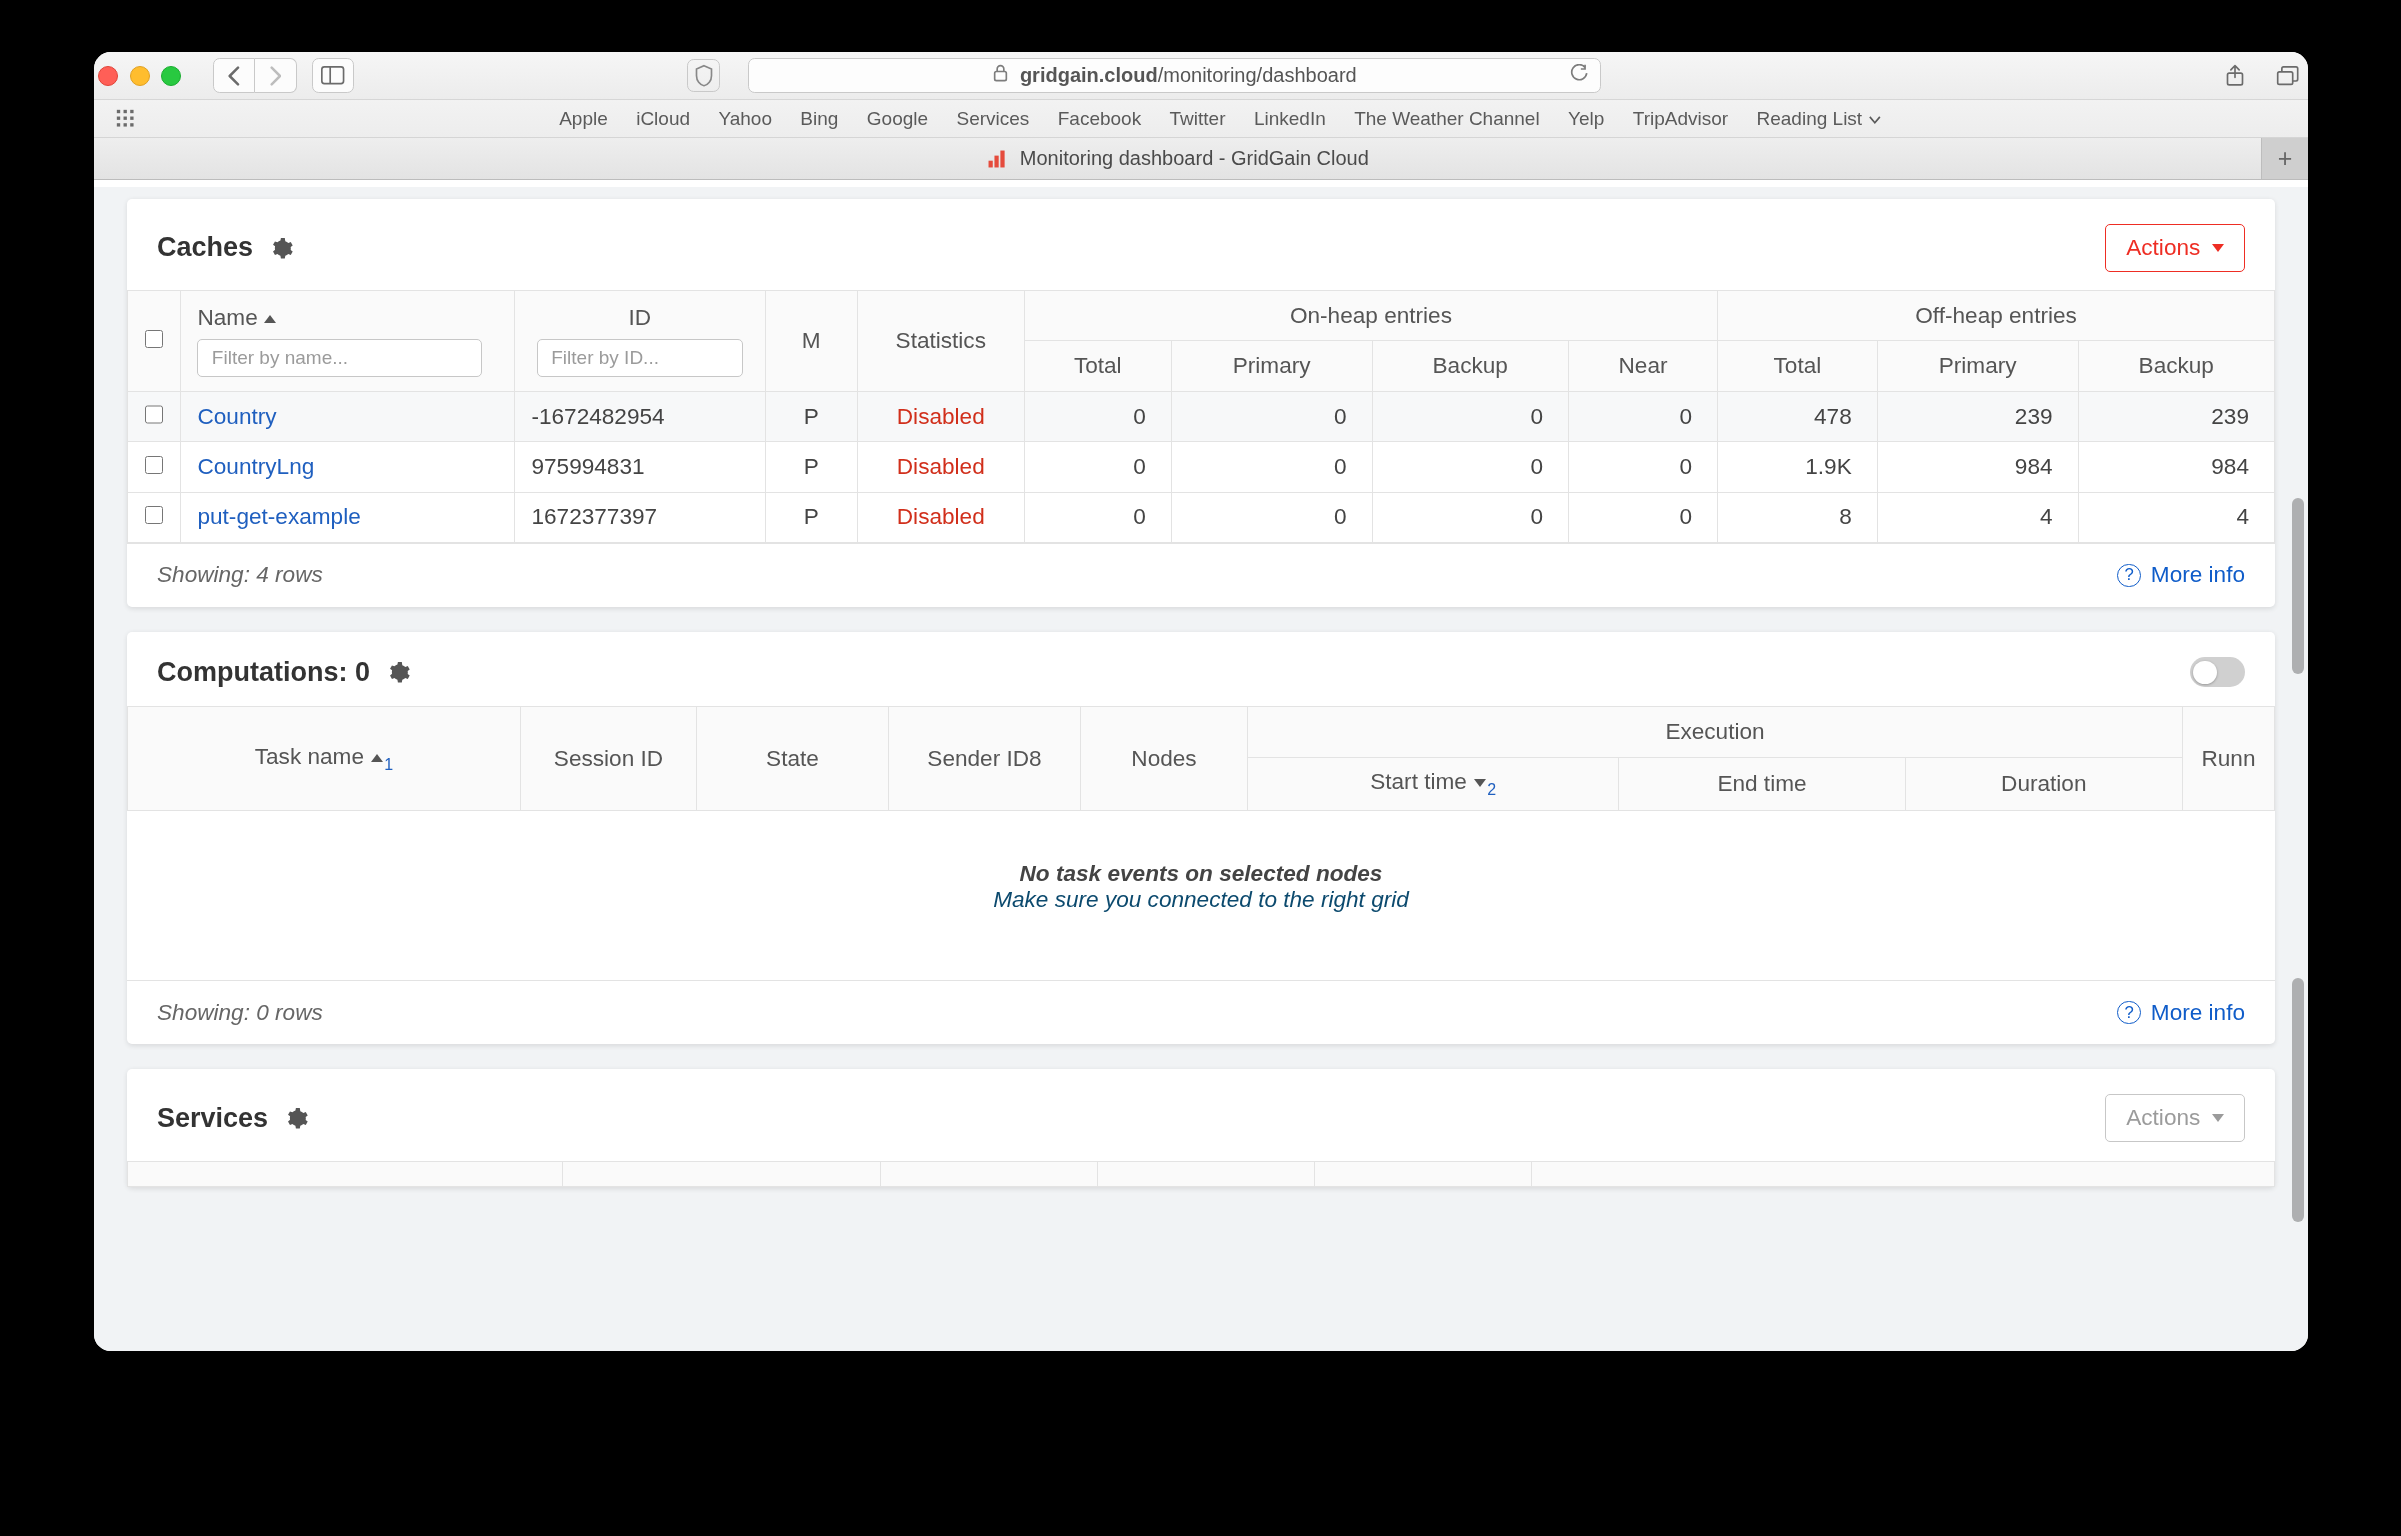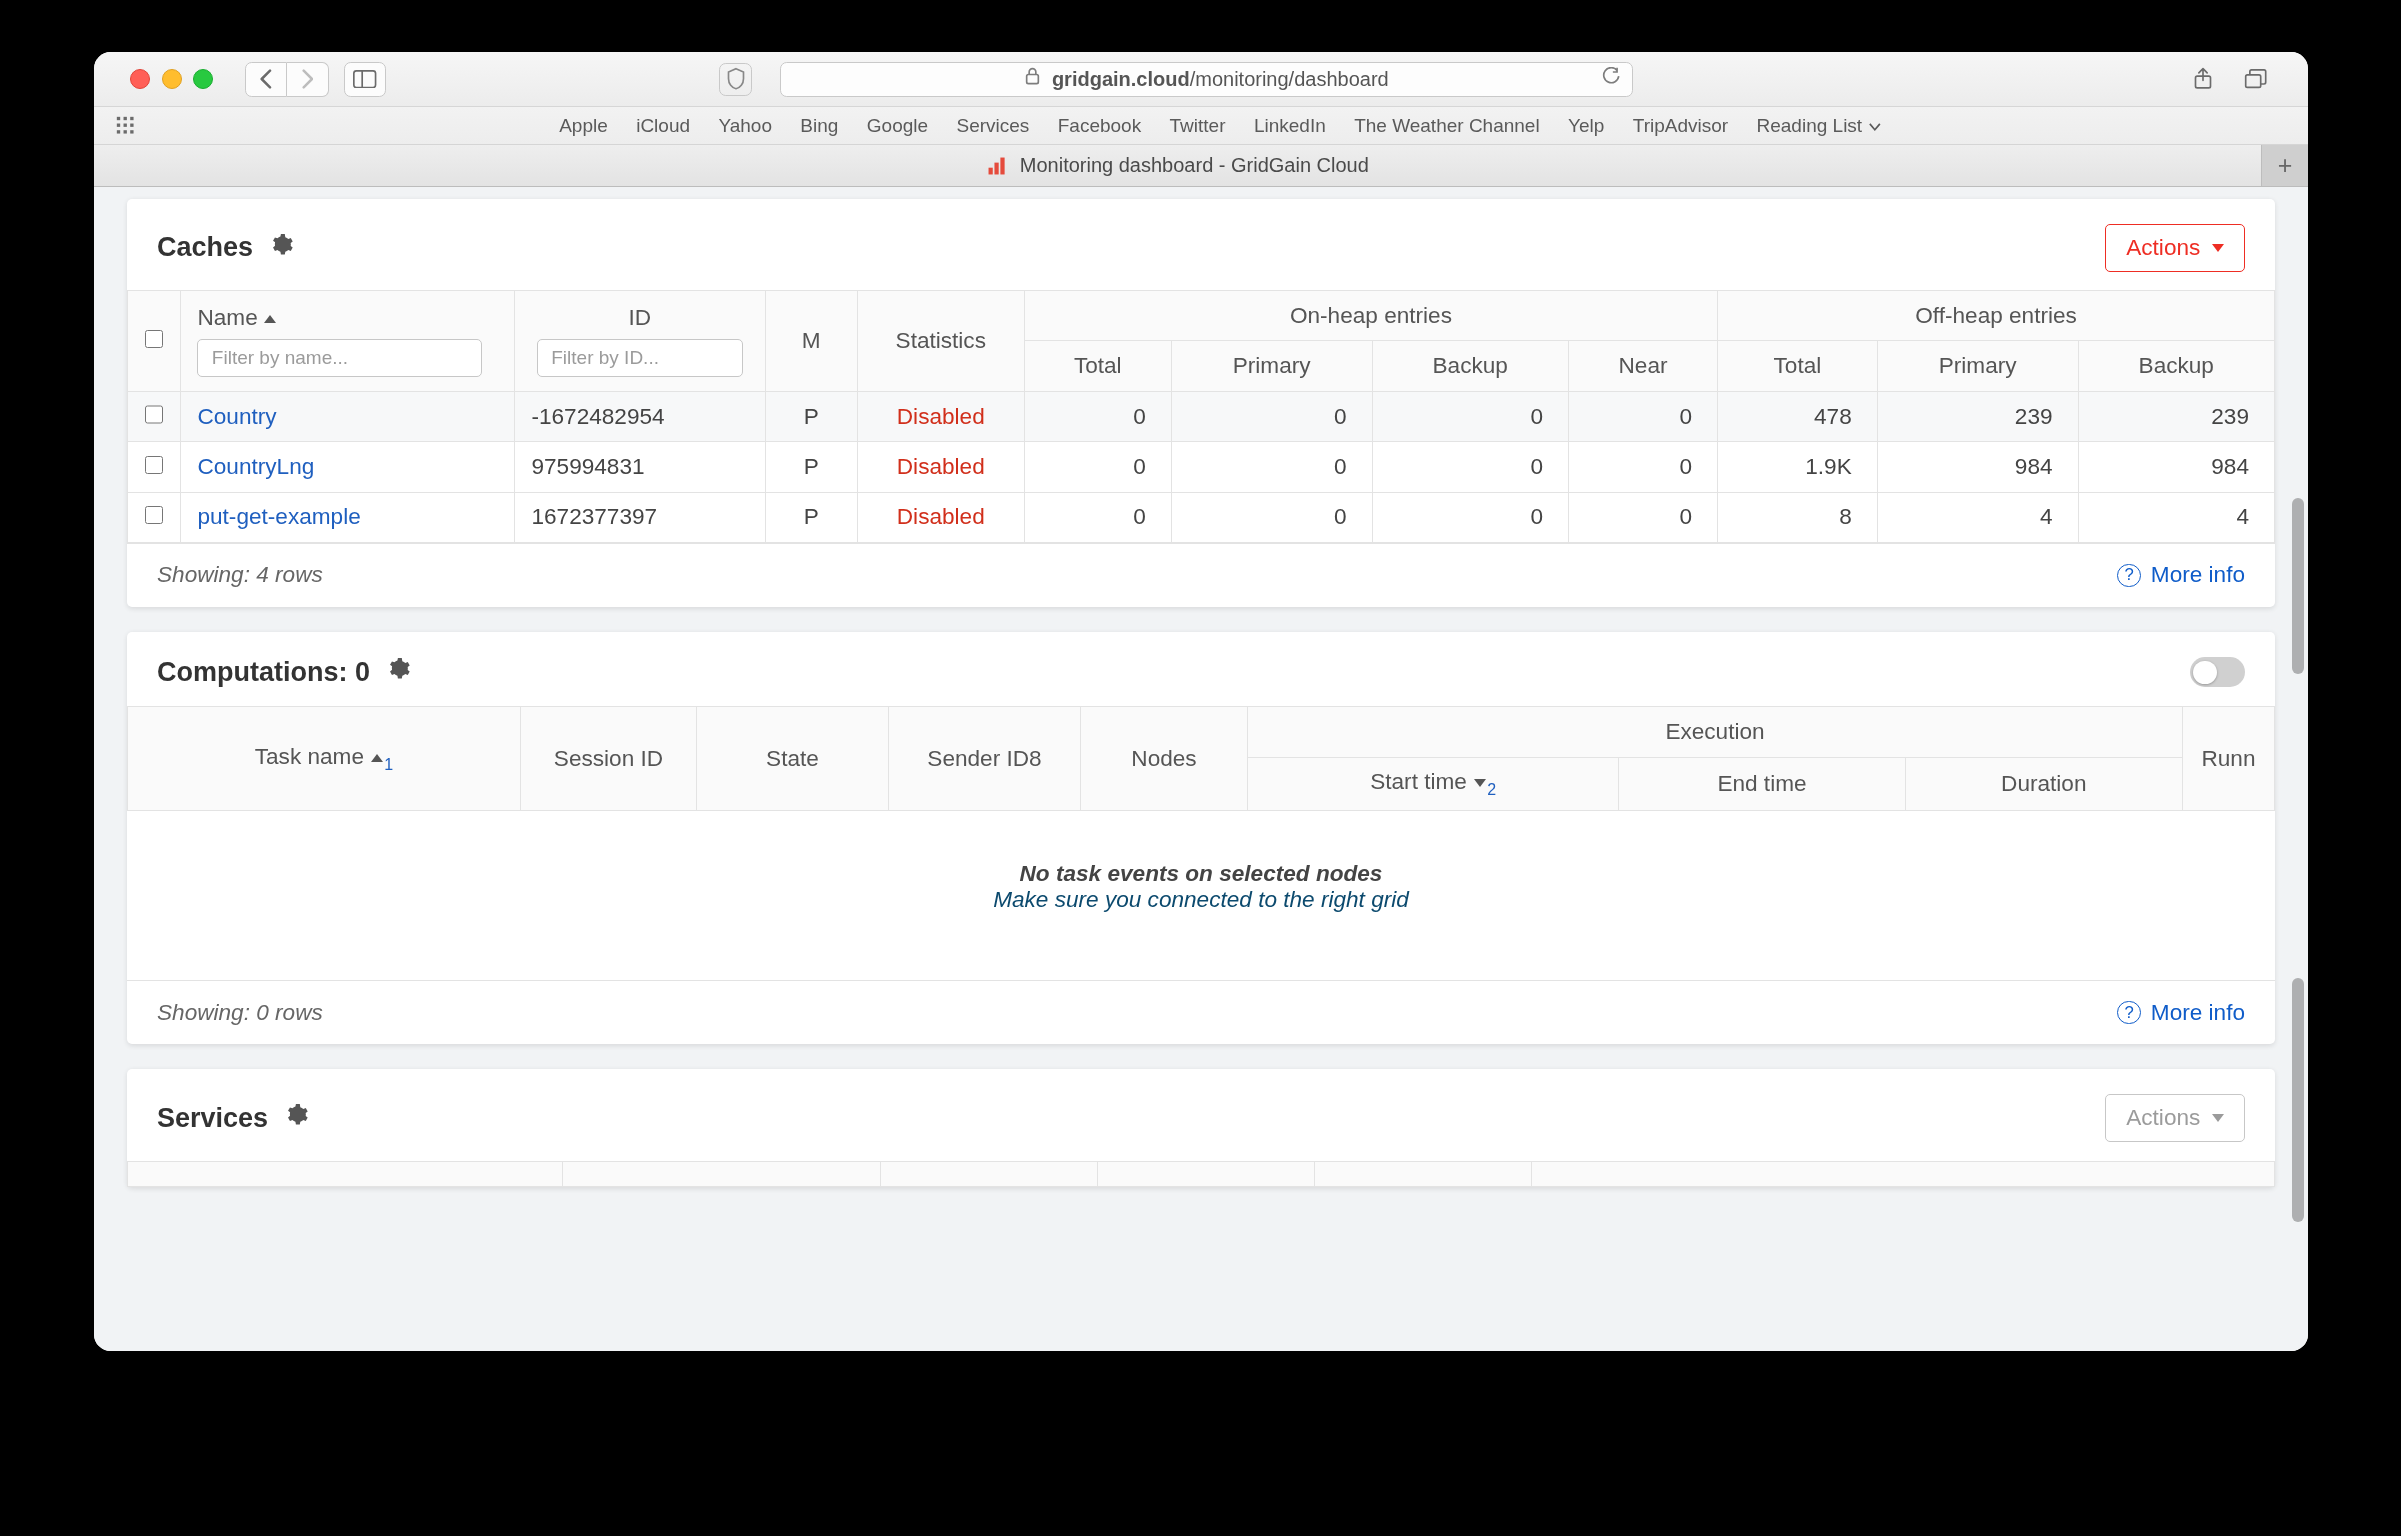--- a/index.html
+++ b/index.html
@@ -15,26 +15,26 @@
     left: 94px;
     top: 52px;
     width: 2214px;
     height: 1299px;
     background: #fff;
     border-radius: 16.7px;
     overflow: hidden;
     box-shadow: 0 25px 67px rgba(0,0,0,0.5);
   }
   .titlebar {
-    height: 55px;
+    height: 48px;
     background: linear-gradient(#f6f6f6,#ececec);
     border-bottom: 0.8px solid #d6d6d6;
     display: flex;
     align-items: center;
-    padding: 0 36px;
+    padding: 0 4px;
     gap: 15px;
   }
   .traffic { display:flex; gap:11.7px; }
   .traffic .dot { width:20px; height:20px; border-radius:50%; }
   .dot.red{background:#ff5f57;border:0.8px solid #e04439;}
   .dot.yellow{background:#ffbd2e;border:0.8px solid #dfa023;}
   .dot.green{background:#28c940;border:0.8px solid #1aad30;}
   .nav-group{display:flex;align-items:center;gap:0;margin-left:16.7px;}
   .safari-btn{width:42px;height:35px;background:#fcfcfc;border:0.8px solid #c9c9c9;border-radius:6.7px;display:flex;align-items:center;justify-content:center;color:#6b6b6b;font-size:20px;}
   .safari-btn.left{border-radius:6.7px 0 0 6.7px;}
@@ -53,21 +53,21 @@
   .favorites a{color:#5a5a5a;text-decoration:none;}
   .tabbar{height:42px;background:#d8d8d8;border-bottom:0.8px solid #bcbcbc;display:flex;align-items:stretch;position:relative;}
   .tab{flex:1;display:flex;align-items:center;justify-content:center;gap:11.7px;font-size:20px;color:#4a4a4a;background:linear-gradient(#eee,#e3e3e3);}
   .tab-icon{width:22px;height:22px;}
   .newtab{width:47px;background:#cfcfcf;display:flex;align-items:center;justify-content:center;color:#666;font-size:25px;border-left:0.8px solid #bdbdbd;}
   .page{position:absolute;left:0;top:135px;right:0;bottom:0;background:#f1f3f5;overflow:auto;}
   .page-inner{padding:0 33px 33px 33px;}
   .card{background:#fff;border-radius:5px;box-shadow:0 1.7px 5px rgba(0,0,0,0.1);margin-top:25px;}
   .card:first-child{margin-top:11.7px;}
   .card-header{display:flex;align-items:center;padding:25px 30px 18.4px 30px;}
-  .card-title{font-size:27px;font-weight:600;color:#333;display:flex;align-items:flex-start;gap:16.7px;}
+  .card-title{font-size:27px;font-weight:600;color:#333;display:flex;align-items:center;gap:16.7px;}
   .gear{color:#555;width:23.4px;height:23.4px;}
   .card-header .spacer{flex:1;}
   .actions-btn{border:1.7px solid #ee2d23;color:#ee2d23;background:#fff;border-radius:5px;font-size:22.6px;font-weight:500;padding:10px 20px;display:flex;align-items:center;gap:11.7px;cursor:pointer;}
   .actions-btn.disabled{border-color:#c7c7c7;color:#9b9b9b;}
   .caret-down{width:0;height:0;border-left:6.7px solid transparent;border-right:6.7px solid transparent;border-top:8.4px solid currentColor;}
   table{width:100%;border-collapse:collapse;font-size:22.6px;color:#444;}
   th,td{border:0.8px solid #e3e3e3;padding:11.7px 16.7px;text-align:center;font-weight:400;}
   th{background:#fafafa;color:#555;}
   th.name-col, td.name-col{text-align:left;}
   .filter-input{margin-top:8.4px;width:95%;height:38px;border:0.8px solid #c7c7c7;border-radius:5px;padding:0 13.4px;font-size:19px;color:#444;}

